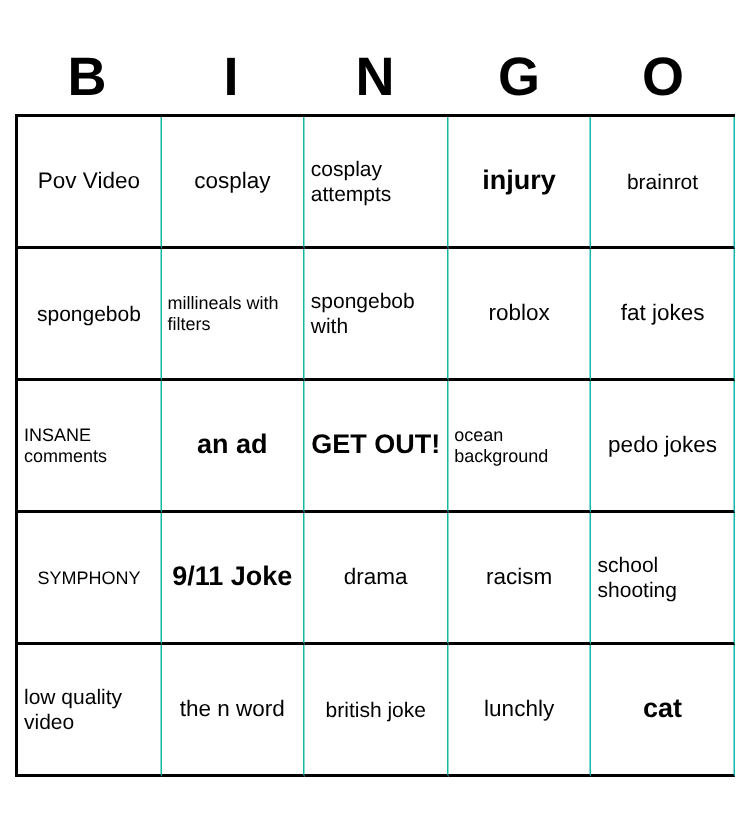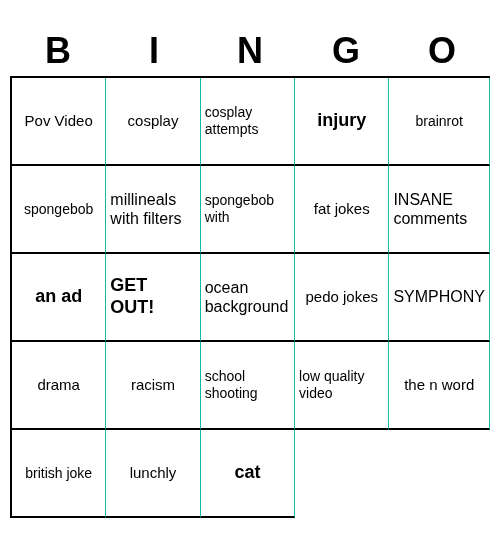--- a/index.html
+++ b/index.html
@@ -64,21 +64,21 @@
 
     .bingo-cell.medium-text {
       font-size: 15px;
     }
 
     .bingo-cell.small-text {
       font-size: 14px;
     }
 
     .bingo-cell.xsmall-text {
-      font-size: 16px;
+      font-size: 12px;
     }
   </style>
 </head>
 <body>
 
 <div class="bingo-container">
   <div class="bingo-header">
   <div class="bingo-header-cell">B</div>
       <div class="bingo-header-cell">I</div>
       <div class="bingo-header-cell">N</div>
@@ -87,27 +87,29 @@
     </div>
   <div class="bingo-grid">
   <div class="bingo-cell medium-text">Pov Video</div>
       <div class="bingo-cell medium-text">cosplay</div>
       <div class="bingo-cell small-text">cosplay attempts</div>
       <div class="bingo-cell large-text">injury</div>
       <div class="bingo-cell small-text">brainrot</div>
       <div class="bingo-cell small-text">spongebob</div>
       <div class="bingo-cell xsmall-text">millineals with filters</div>
       <div class="bingo-cell small-text">spongebob with</div>
+      <div class="bingo-cell medium-text">roblox</div>
       <div class="bingo-cell medium-text">fat jokes</div>
       <div class="bingo-cell xsmall-text">INSANE comments</div>
       <div class="bingo-cell large-text">an ad</div>
       <div class="bingo-cell large-text">GET OUT!</div>
       <div class="bingo-cell xsmall-text">ocean background</div>
       <div class="bingo-cell medium-text">pedo jokes</div>
       <div class="bingo-cell xsmall-text">SYMPHONY</div>
+      <div class="bingo-cell large-text">9/11 Joke</div>
       <div class="bingo-cell medium-text">drama</div>
       <div class="bingo-cell medium-text">racism</div>
       <div class="bingo-cell small-text">school shooting</div>
       <div class="bingo-cell small-text">low quality video</div>
       <div class="bingo-cell medium-text">the n word</div>
       <div class="bingo-cell small-text">british joke</div>
       <div class="bingo-cell medium-text">lunchly</div>
       <div class="bingo-cell large-text">cat</div>
     </div>
 </div>

